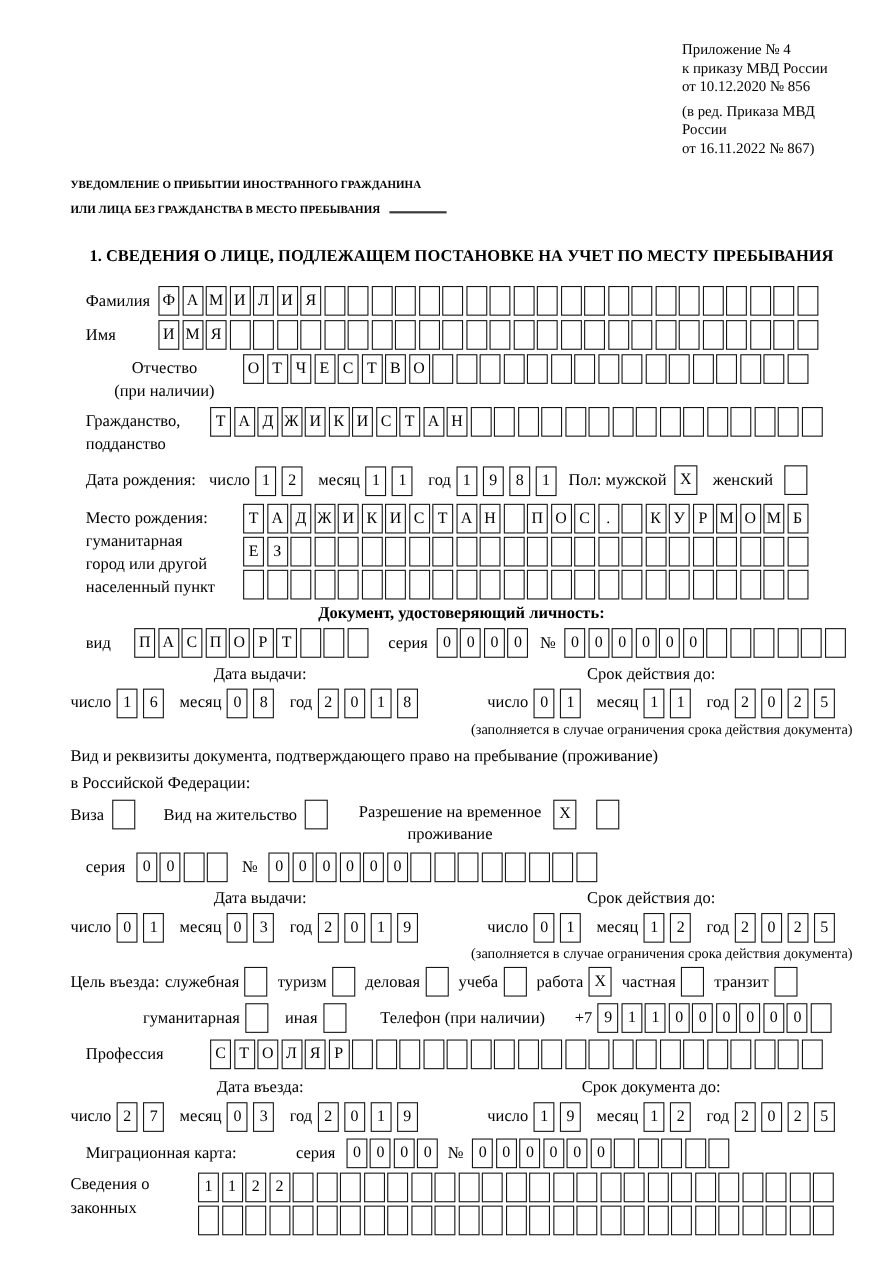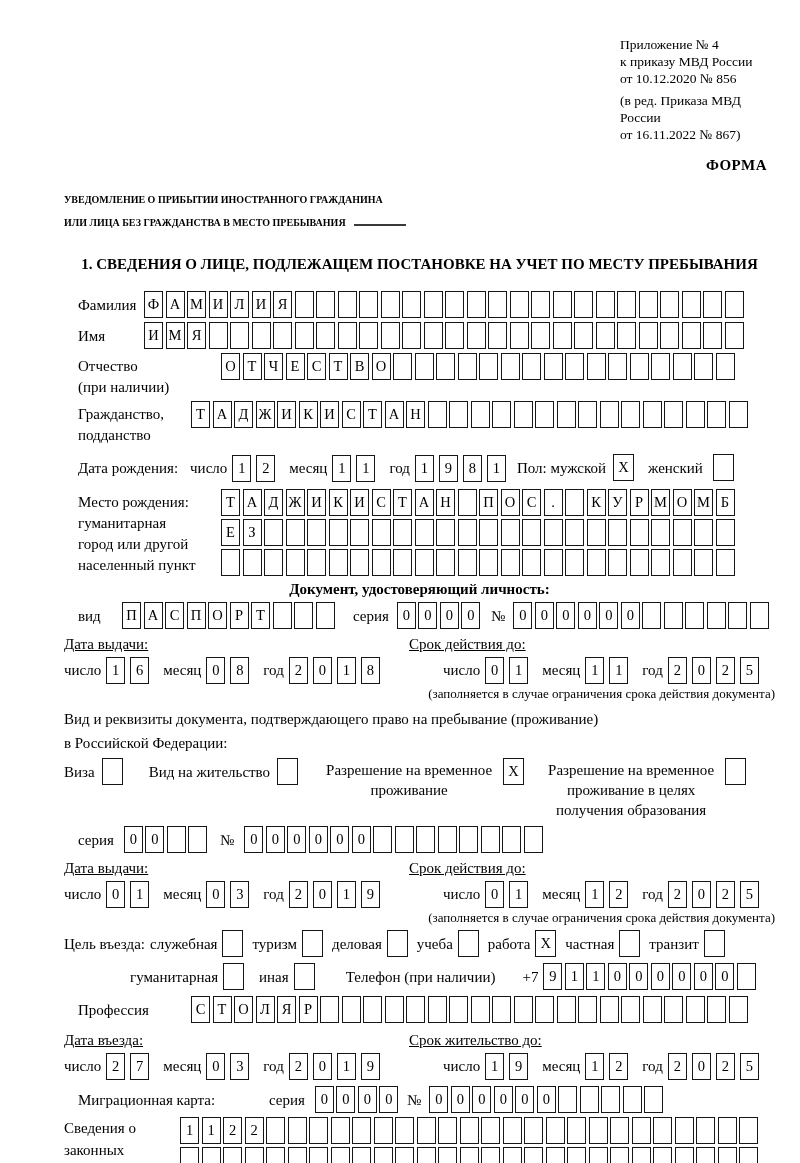--- a/index.html
+++ b/index.html
@@ -34,21 +34,21 @@
   }
   .t{flex:none;line-height:28px;}
   
   .dg{display:flex;align-items:center;}
   .dg .t{margin-right:5px;}
   .dg .t2{margin-left:9px;}
   .dg .cells .cell{margin-right:5px;}
   .dates{display:flex;margin-top:5px;}
   .dates .col-l{width:345px;flex:none;}
   .dates .col-r{width:366px;flex:none;}
-  .dates .dt{line-height:18px;margin-bottom:3px;text-decoration:underline;}
+  .dates .dt{text-align:center;line-height:18px;margin-bottom:3px;}
   .small-note{font-size:13px;text-align:right;line-height:15px;margin-top:2px;}
   .doc-heading{text-align:center;font-weight:bold;margin-top:3px;line-height:20px;}
   .para{margin-top:7px;line-height:22px;}
   
   .opts{display:flex;margin-top:4px;align-items:flex-start;}
   .opt{display:flex;align-items:flex-start;flex:none;}
   .opt .ol{line-height:28px;margin-right:7px;font-family:Liberation Serif, serif;}
   .opt .ml{width:178px;text-align:center;line-height:20px;padding-top:2px;margin-right:5px;}
   
   .purpose{display:flex;align-items:flex-start;margin-top:5px;}
@@ -65,21 +65,20 @@
 <div class="page">
 
   <div class="ref">
     <div>Приложение № 4</div>
     <div>к приказу МВД России</div>
     <div>от 10.12.2020 № 856</div>
     <div class="gap"></div>
     <div>(в ред. Приказа МВД России</div>
     <div>от 16.11.2022 № 867)</div>
   </div>
-  <div class="forma">ФОРМА</div>
 
   <div class="title">
     <div>УВЕДОМЛЕНИЕ О ПРИБЫТИИ ИНОСТРАННОГО ГРАЖДАНИНА</div>
     <div><span>ИЛИ ЛИЦА БЕЗ ГРАЖДАНСТВА В МЕСТО ПРЕБЫВАНИЯ</span><span class="blank-line"></span></div>
   </div>
 
   <div class="sec-heading">1. СВЕДЕНИЯ О ЛИЦЕ, ПОДЛЕЖАЩЕМ ПОСТАНОВКЕ НА УЧЕТ ПО МЕСТУ ПРЕБЫВАНИЯ</div>
 
   <div class="row" style="margin-top:18px;">
     <span class="lbl" style="width:66px;">Фамилия</span>
@@ -143,21 +142,21 @@
         <span class="cell"></span>
         <span class="cell"></span>
         <span class="cell"></span>
         <span class="cell"></span>
         <span class="cell"></span>
         <span class="cell"></span>
       </span>
   </div>
 
   <div class="row">
-    <span class="lbl-ml" style="width:143px;">
+    <span class="lbl-ml" style="width:143px;text-align:center;">
       <span>Отчество</span><br>
       <span>(при наличии)</span>
     </span>
     <span class="cells">
         <span class="cell">О</span>
         <span class="cell">Т</span>
         <span class="cell">Ч</span>
         <span class="cell">Е</span>
         <span class="cell">С</span>
         <span class="cell">Т</span>
@@ -428,21 +427,20 @@
     </span>
     <span class="opt" style="margin-left:26px;">
       <span class="ol">Вид на жительство</span>
       <span class="cb"></span>
     </span>
     <span class="opt" style="margin-left:22px;">
       <span class="ml">Разрешение на временное проживание</span>
       <span class="cb">X</span>
     </span>
     <span class="opt" style="margin-left:18px;">
-      <span class="ml">Разрешение на временное проживание в целях получения образования</span>
       <span class="cb"></span>
     </span>
   </div>
 
   <div class="row" style="margin-top:6px;">
     <span class="t" style="margin-right:10px;">серия</span>
     <span class="cells">
         <span class="cell">0</span>
         <span class="cell">0</span>
         <span class="cell"></span>
@@ -601,21 +599,21 @@
         <span class="t t2">год</span>
         <span class="cells">
             <span class="cell">2</span>
             <span class="cell">0</span>
             <span class="cell">1</span>
             <span class="cell">9</span>
           </span>
       </div>
     </div>
     <div class="col-r">
-      <div class="dt">Срок жительство до:</div>
+      <div class="dt">Срок документа до:</div>
       <div class="dg" style="margin-left:34px;">
         <span class="t">число</span>
         <span class="cells">
             <span class="cell">1</span>
             <span class="cell">9</span>
           </span>
         <span class="t t2">месяц</span>
         <span class="cells">
             <span class="cell">1</span>
             <span class="cell">2</span>

